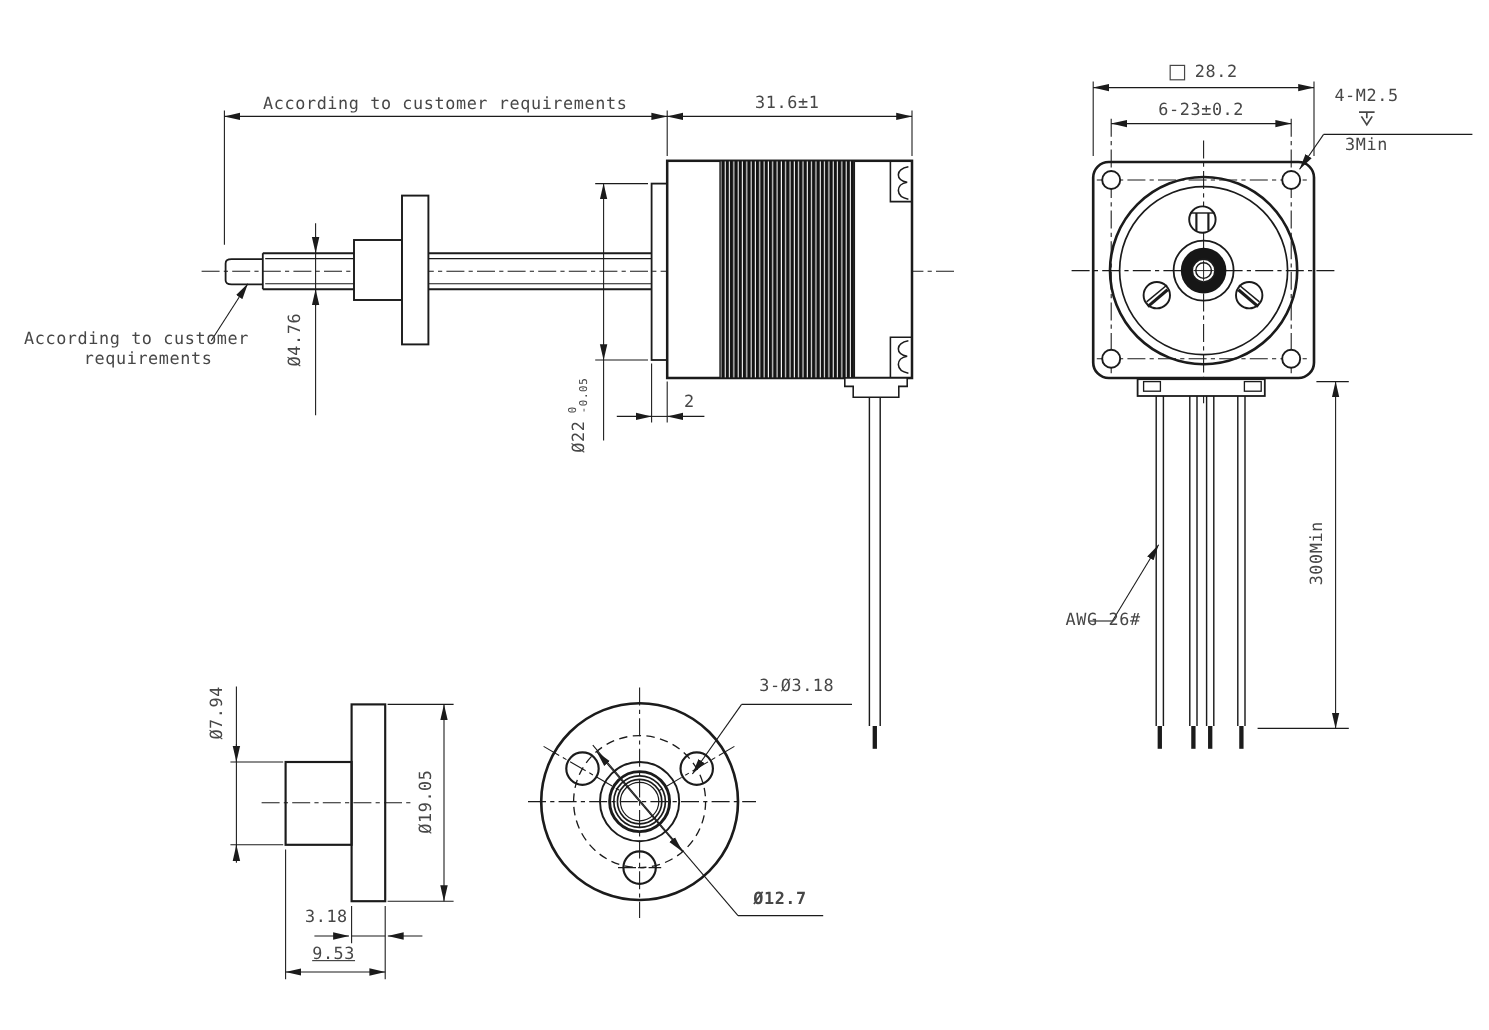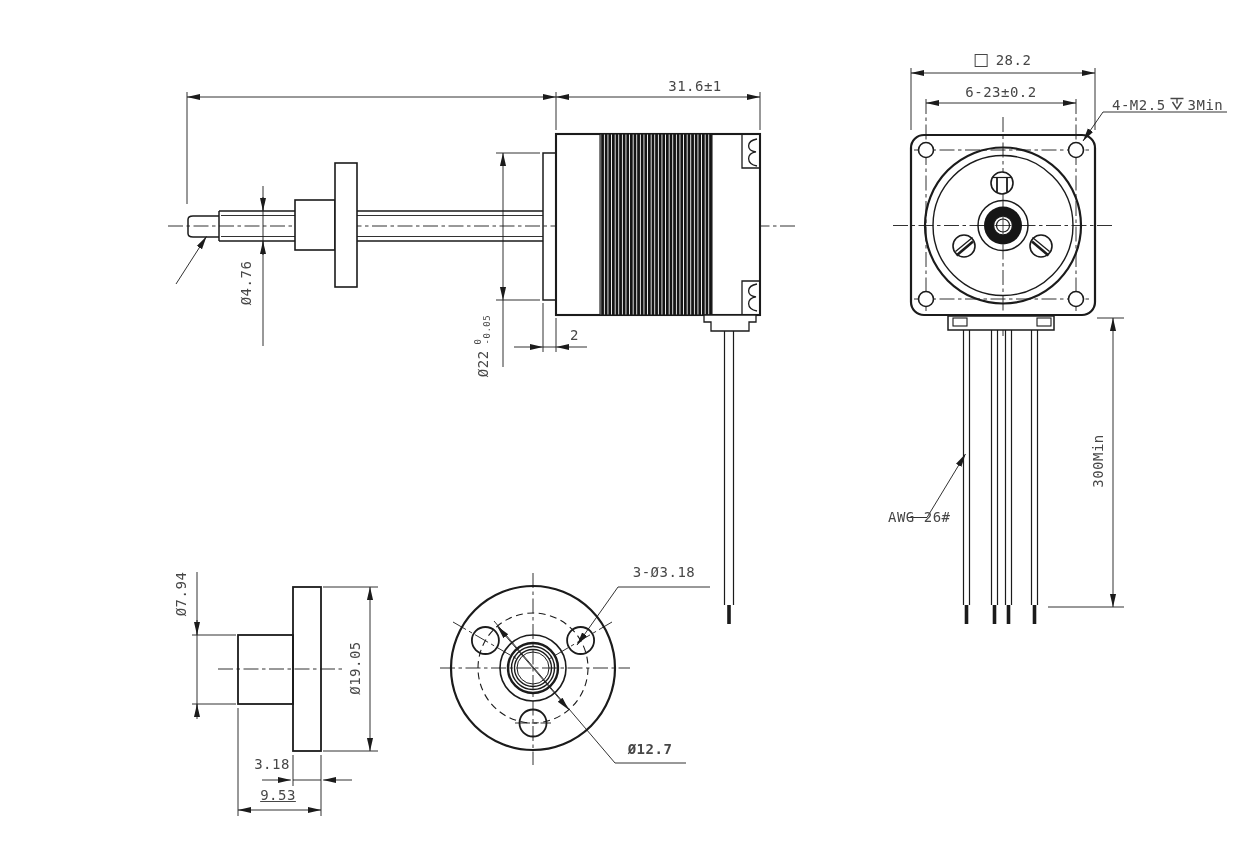--- a/index.html
+++ b/index.html
@@ -205,22 +205,27 @@
   <g stroke="#1b1b1b" fill="none" stroke-width="0.9">
     <line x1="618" y1="587" x2="710" y2="587"></line>
     <line x1="618" y1="587" x2="577" y2="645" marker-end="url(#ar)"></line>
     <line x1="494" y1="621" x2="615" y2="763"></line>
     <line x1="533" y1="668" x2="497.3" y2="626.3" marker-end="url(#ar)"></line>
     <line x1="533" y1="668" x2="568.7" y2="709.7" marker-end="url(#ar)"></line>
     <line x1="615" y1="763" x2="686" y2="763"></line>
   </g>
 </svg>
 
-  <div class="lbl ctr" style="left:695px;top:78px;">31.6±1</div>
-
+  <div class="lbl ctr" style="left:371px;top:79px;">According to customer requirements</div>
+  <div class="lbl ctr" style="left:656px;top:78px;">31.6±1</div>
+
+  <div class="lbl note-block" style="left:20px;top:275px;width:157px;">
+    <div>According to customer</div>
+    <div>requirements</div>
+  </div>
 
   <div class="lbl rot" style="left:246px;top:283px;">Ø4.76</div>
 
   <div class="lbl rot" style="left:483px;top:346px;">
     <span class="row">
       <span>Ø22</span>
       <span class="tolstack">
         <span>0</span>
         <span>-0.05</span>
       </span>
@@ -229,21 +234,21 @@
 
   <div class="lbl" style="left:570px;top:327px;">2</div>
 
   <div class="lbl ctr row" style="left:1003px;top:52px;">
     <span class="sq-icon"></span>
     <span>28.2</span>
   </div>
 
   <div class="lbl ctr" style="left:1001px;top:84px;">6-23±0.2</div>
 
-  <div class="lbl row" style="left:1112px;top:96px;">
+  <div class="lbl row" style="left:1112px;top:72px;flex-direction:column;">
     <span>4-M2.5</span>
     <span class="depth-icon">
       <svg width="16" height="15" viewBox="0 0 16 15">
         <path d="M1.5,2.5 H14.5 M8,2.5 V7.5 M3.5,6 L8,13 L12.5,6" stroke="#474747" stroke-width="1.4" fill="none"></path>
       </svg>
     </span>
     <span>3Min</span>
   </div>
 
   <div class="lbl" style="left:888px;top:509px;">AWG 26#</div>

